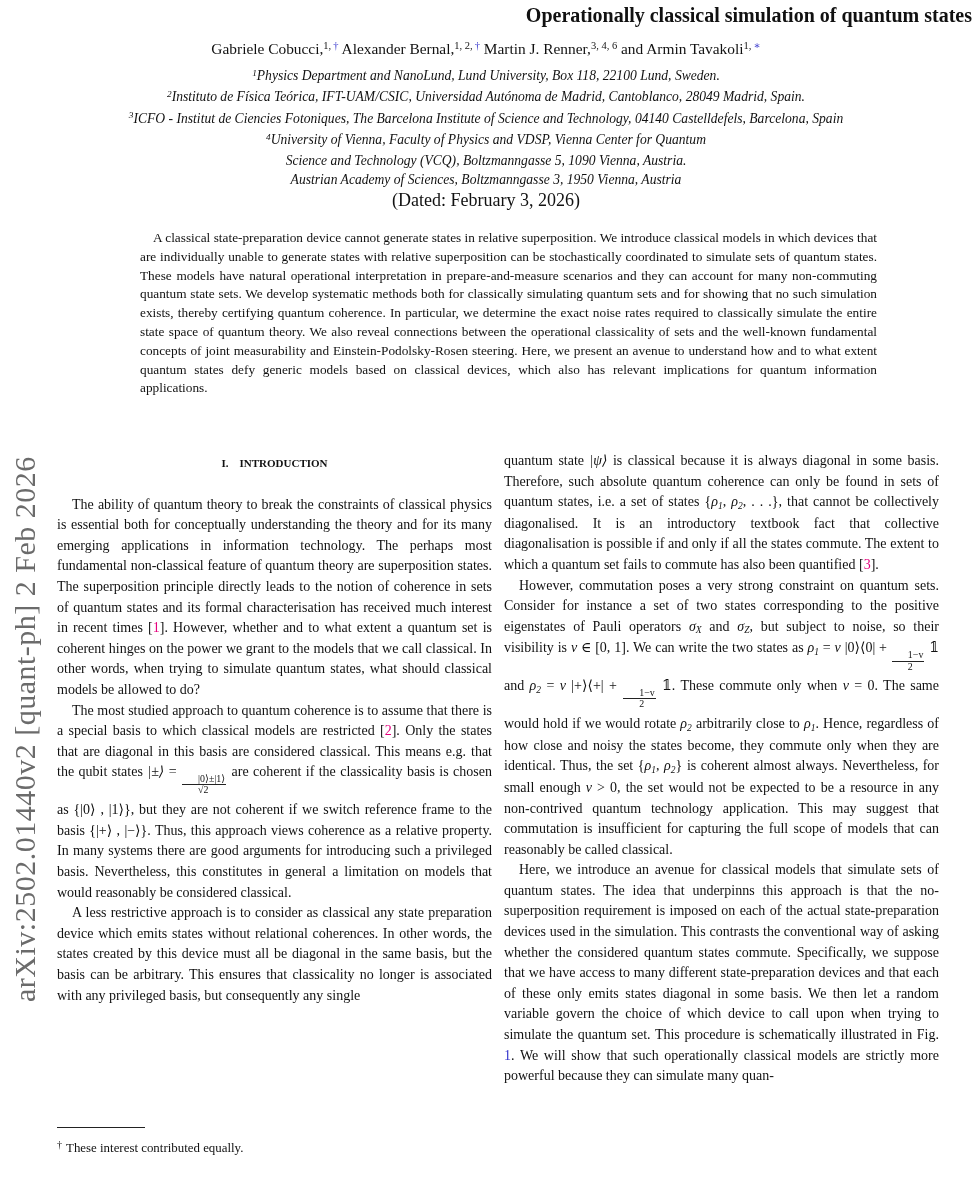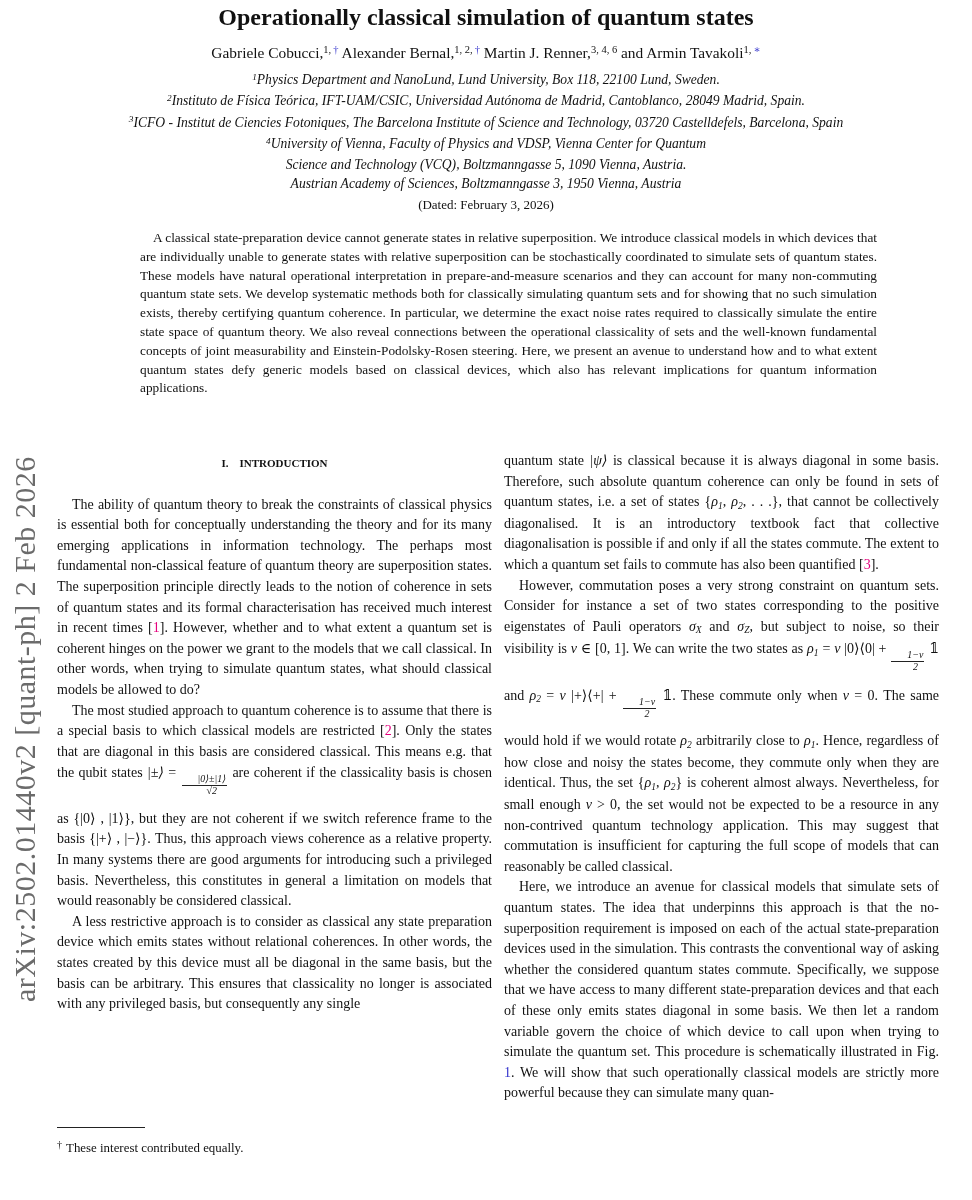--- a/index.html
+++ b/index.html
@@ -9,46 +9,46 @@
     color:#111; -webkit-font-smoothing:antialiased;
   }
   
   #watermark {
     position:absolute; left:8px; top:1002px; transform-origin:0 0;
     transform:rotate(-90deg); white-space:nowrap;
     font-size:30px; color:var(--watermark,#6b6b6b); letter-spacing:0.5px;
   }
   
   #header { position:absolute; top:0; left:0; width:972px; text-align:center; }
-  #paper-title { margin:4px 0 0 0; font-size:24px; font-weight:bold; }
+  #paper-title { margin:4px 0 0 0; font-size:20px; font-weight:bold;text-align:right; }
   #author-line { margin-top:13px; font-size:15.4px; }
   #affiliations { margin-top:8px; font-style:italic; font-size:13.6px; line-height:19.3px; }
   .aff-line { }
-  #dated-line { font-style:normal; font-size:13px; line-height:19.3px; margin-top:1px; }
+  #dated-line { font-style:normal; font-size:18px; line-height:19.3px; margin-top:1px; }
   
   #abstract {
     position:absolute; top:229px; left:140px; width:737px;
     font-size:13.3px; line-height:18.8px; text-align:justify; text-indent:13px;
   }
   
   .col { position:absolute; top:451px; width:435px; font-size:14px; line-height:20.6px; text-align:justify; }
   #col-left { left:57px; }
   #col-right { left:504px; }
   .sec-head { text-align:center; font-weight:bold; font-size:11px; margin:2px 0 21px 0; }
   .par { margin:0; }
   .par.indent { text-indent:15px; }
   
   .sup  { font-size:68%; position:relative; top:-0.45em; }
   .supl { font-size:68%; position:relative; top:-0.45em; color:var(--link,#3333cc); }
   .sub  { font-size:68%; position:relative; top:0.28em; font-style:italic; }
   .m    { font-style:italic; }
   .c    { color:var(--cite,#e6007e); }
   .l    { color:var(--link,#3333cc); }
-  .frac { display:inline-flex; flex-direction:column; text-align:center; vertical-align:-0.55em;
-          font-size:71%; line-height:1.08; margin:12px 1px;font-style:italic; }
+  .frac { display:inline-flex; flex-direction:column; vertical-align:-0.55em;
+          font-size:71%; line-height:1.08; margin:4px 1px; }
   .frac .fn { border-bottom:1px solid #222; padding:0 1px; }
   .frac .fd { padding:0 1px; }
   
   #footnotes { position:absolute; left:57px; top:1127px; width:435px; background:#fff;
                font-size:12.9px; line-height:19.5px; }
   #footnote-rule { width:88px; border-top:1.4px solid #222; margin-bottom:11px; }
   .fnmark { font-size:78%; position:relative; top:-0.35em; margin-right:4px; }
 </style>
 </head>
 <body>
@@ -56,21 +56,21 @@
 <div id="page">
 
   <div id="watermark">arXiv:2502.01440v2  [quant-ph]  2 Feb 2026</div>
 
   <div id="header">
     <h1 id="paper-title">Operationally classical simulation of quantum states</h1>
     <div id="author-line"><span>Gabriele Cobucci,</span><span class="sup">1, </span><span class="supl">†</span><span> Alexander Bernal,</span><span class="sup">1, 2, </span><span class="supl">†</span><span> Martin J. Renner,</span><span class="sup">3, 4, 6</span><span> and Armin Tavakoli</span><span class="sup">1, </span><span class="supl">∗</span></div>
     <div id="affiliations">
       <div class="aff-line"><span class="sup">1</span><span>Physics Department and NanoLund, Lund University, Box 118, 22100 Lund, Sweden.</span></div>
       <div class="aff-line"><span class="sup">2</span><span>Instituto de Física Teórica, IFT-UAM/CSIC, Universidad Autónoma de Madrid, Cantoblanco, 28049 Madrid, Spain.</span></div>
-      <div class="aff-line"><span class="sup">3</span><span>ICFO - Institut de Ciencies Fotoniques, The Barcelona Institute of Science and Technology, 03720 Castelldefels, Barcelona, Spain</span></div>
+      <div class="aff-line"><span class="sup">3</span><span>ICFO - Institut de Ciencies Fotoniques, The Barcelona Institute of Science and Technology, 04140 Castelldefels, Barcelona, Spain</span></div>
       <div class="aff-line"><span class="sup">4</span><span>University of Vienna, Faculty of Physics and VDSP, Vienna Center for Quantum</span></div>
       <div class="aff-line"><span>Science and Technology (VCQ), Boltzmanngasse 5, 1090 Vienna, Austria.</span></div>
       <div class="aff-line"><span>Austrian Academy of Sciences, Boltzmanngasse 3, 1950 Vienna, Austria</span></div>
     </div>
     <div id="dated-line">(Dated: February 3, 2026)</div>
   </div>
 
   <div id="abstract">A classical state-preparation device cannot generate states in relative superposition. We introduce classical models in which devices that are individually unable to generate states with relative superposition can be stochastically coordinated to simulate sets of quantum states. These models have natural operational interpretation in prepare-and-measure scenarios and they can account for many non-commuting quantum state sets. We develop systematic methods both for classically simulating quantum sets and for showing that no such simulation exists, thereby certifying quantum coherence. In particular, we determine the exact noise rates required to classically simulate the entire state space of quantum theory. We also reveal connections between the operational classicality of sets and the well-known fundamental concepts of joint measurability and Einstein-Podolsky-Rosen steering. Here, we present an avenue to understand how and to what extent quantum states defy generic models based on classical devices, which also has relevant implications for quantum information applications.</div>
 
   <div id="col-left" class="col">

